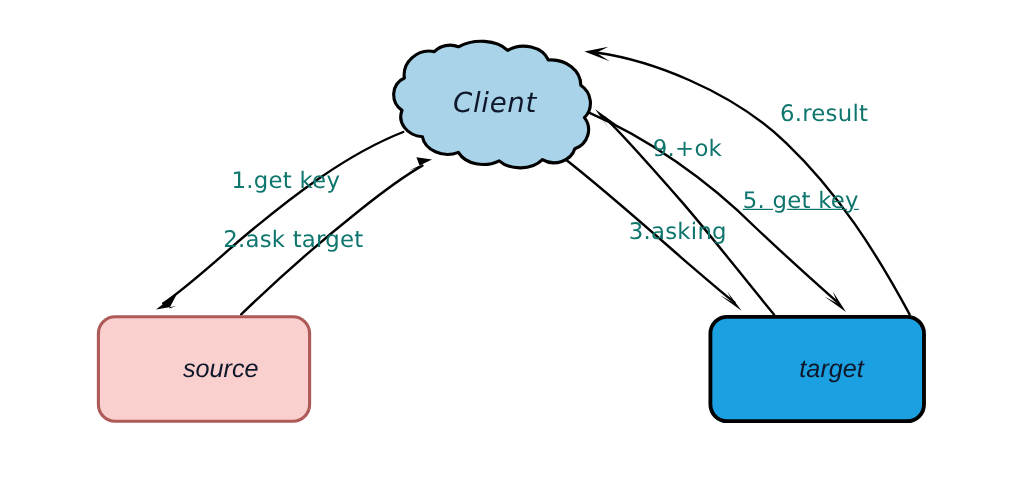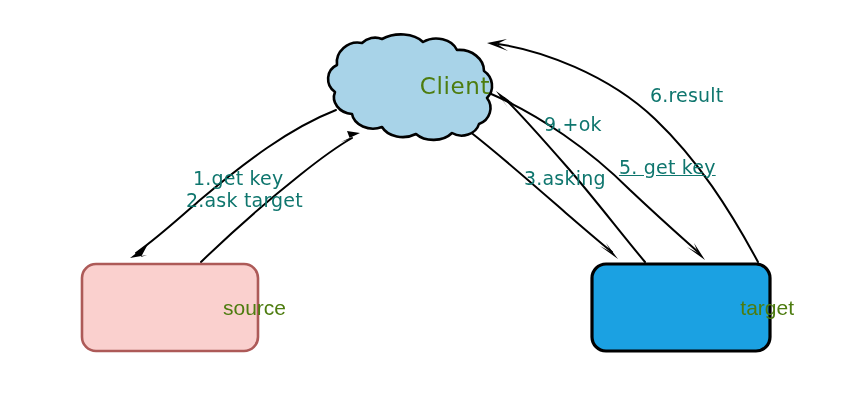--- a/index.html
+++ b/index.html
@@ -43,24 +43,25 @@
     stroke: #ad5a58;
     stroke-width: 2.6;
   }
   .node-target {
     fill: #1ba1e2;
     stroke: #000000;
     stroke-width: 3.2;
   }
   .node-label {
     position: absolute;
-    text-align: right;
-    color: #4d7c0f;
+    text-align: center;
+    color: #0f172a;
     white-space: nowrap;
     user-select: none;
+    font-style: italic;
   }
   .label-cloud {
     font-family: "DejaVu Sans", sans-serif;
     font-size: 23px;
     letter-spacing: 0.6px;
   }
   .label-box {
     font-family: "Liberation Sans", sans-serif;
     font-size: 21px;
   }
@@ -136,25 +137,25 @@
       <rect class="node-target" x="592" y="264" width="178" height="87" rx="14" ry="14"></rect>
     </g>
   </svg>
 
   <div class="node-label label-cloud" style="left:335px; top:73px; width:155px;">Client</div>
 
   <div class="node-label label-box" style="left:82px; top:296px; width:204px;">source</div>
 
   <div class="node-label label-box" style="left:592px; top:296px; width:202px;">target</div>
 
-  <div class="edge-label" style="left:193px; top:140px;margin-top:27px;">1.get key</div>
+  <div class="edge-label" style="left:193px; top:140px;">1.get key</div>
 
   <div class="edge-label" style="left:186px; top:189px;">2.ask target</div>
 
-  <div class="edge-label" style="left:524px; top:167px;">3.asking</div>
+  <div class="edge-label" style="left:524px; top:182px;">3.asking</div>
 
   <div class="edge-label" style="left:544px; top:113px;">9.+ok</div>
 
   <div class="edge-label" style="left:619px; top:156px;text-decoration:underline;">5. get key</div>
 
   <div class="edge-label" style="left:650px; top:84px;">6.result</div>
 
 </div>
 
 </body></html>

